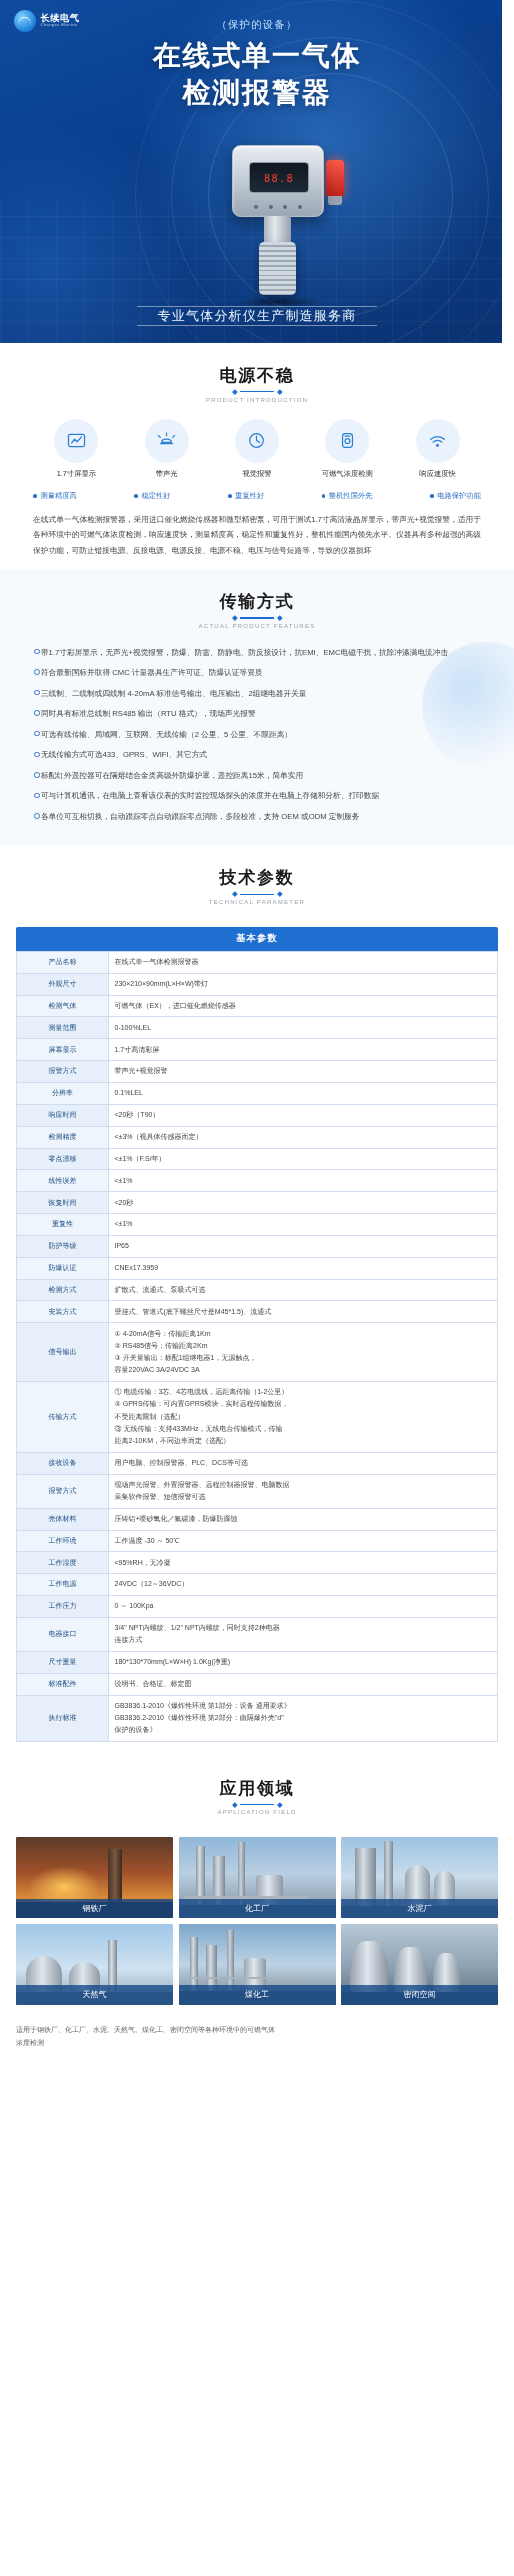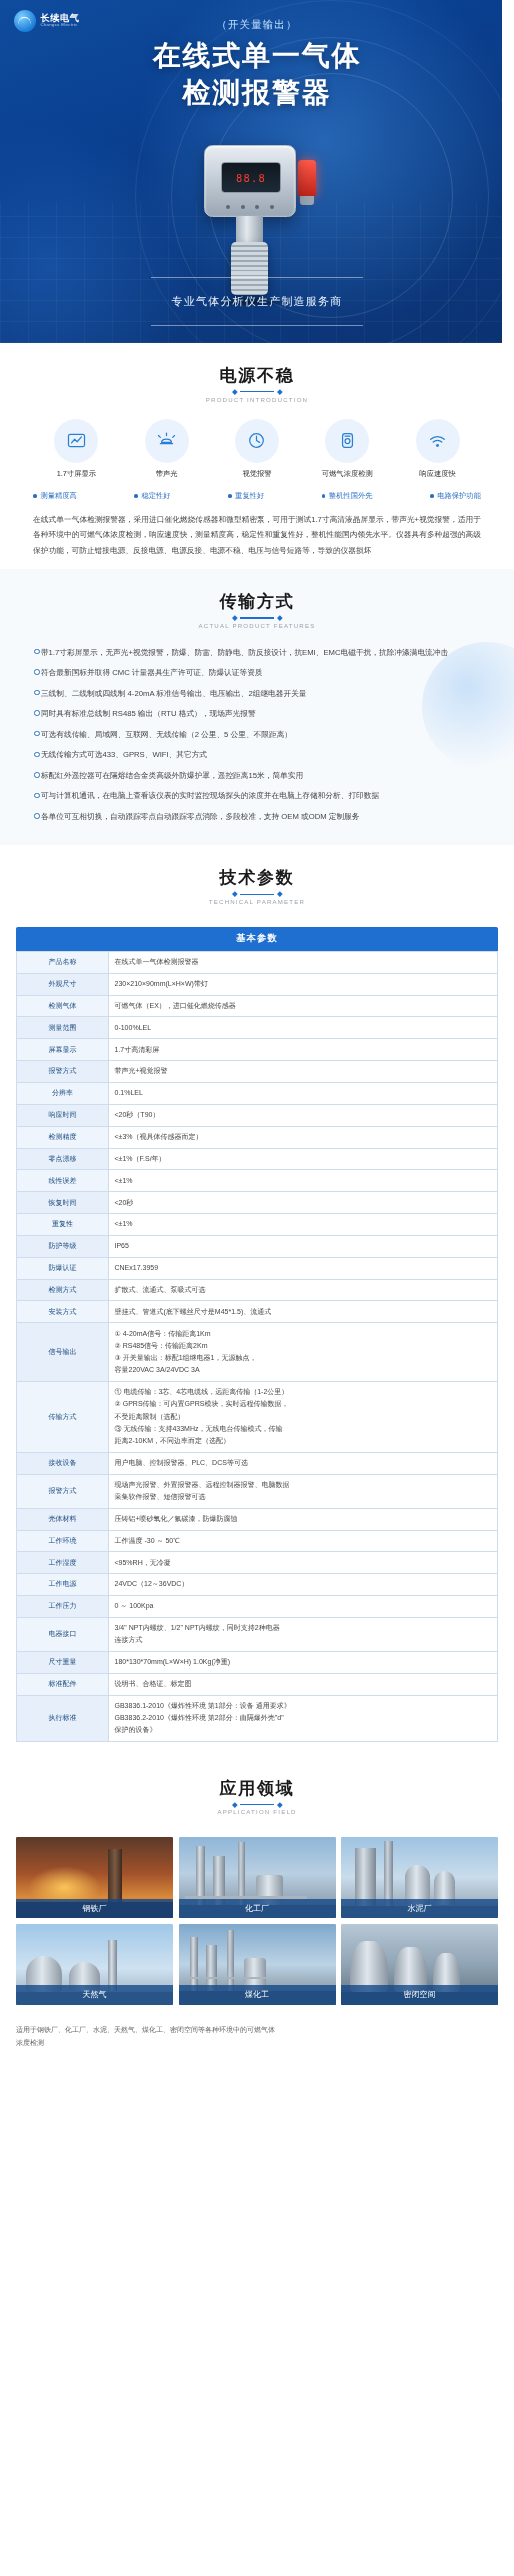--- a/index.html
+++ b/index.html
@@ -59,21 +59,21 @@
   .logo-cn { font-size: 9.2px; color: #fff; font-weight: bold; letter-spacing: 0.6px; }
   .logo-en { font-size: 4.3px; color: rgba(255,255,255,.7); letter-spacing: 0.3px; }
 
   .hero-head { position: absolute; left: 0; top: 18.4px; width: 514px; text-align: center; z-index: 6; }
   .hero-badge { color: #bfe0ff; font-size: 10.4px; letter-spacing: 1.2px; margin-bottom: 6.1px; }
   .hero-title {
     color: #fff; font-size: 28px; font-weight: bold; letter-spacing: 1.8px; line-height: 1.32;
     text-shadow: 0 1.8px 8.6px rgba(0,0,0,.35);
   }
 
-  .device { position: absolute; left: 172px; top: 127px; width: 159px; height: 184px; z-index: 4; }
+  .device { position: absolute; left: 200px; top: 127px; width: 159px; height: 184px; z-index: 4; }
   .dev-body {
     position: absolute; left: 32px; top: 18.4px; width: 92px; height: 72px; border-radius: 8.6px;
     background: linear-gradient(180deg, #e9edf2 0%, #c3ccd6 48%, #9aa6b3 100%);
     box-shadow: 0 6.1px 16px rgba(0,0,0,.35), inset 0 1.2px 2.4px rgba(255,255,255,.8);
     border: 1.2px solid #b5bfca;
   }
   .dev-screen {
     position: absolute; left: 16px; top: 16px; width: 60px; height: 31px; border-radius: 3.7px;
     background: linear-gradient(180deg, #101820, #1d2a36);
     border: 1.8px solid #8d99a6; display: flex; align-items: center; justify-content: center;
@@ -100,21 +100,21 @@
   }
   .dev-shadow {
     position: absolute; left: 34px; top: 170px; width: 92px; height: 9.8px; border-radius: 50%;
     background: radial-gradient(ellipse at center, rgba(0,0,0,.45), rgba(0,0,0,0) 70%);
   }
 
   .hero-footer {
     position: absolute; left: 0; bottom: 17px; width: 514px; text-align: center; z-index: 6;
   }
   .hero-footer .bar {
-    display: inline-block; padding: 16px 21px; color: #eaf4ff; font-size: 11px; letter-spacing: 1.2px;
+    display: inline-block; padding: 0 21px; color: #eaf4ff; font-size: 13px; letter-spacing: 1.2px;
     border-top: 0.6px solid rgba(255,255,255,.45); border-bottom: 0.6px solid rgba(255,255,255,.45);
   }
 
   
   .section { position: relative; padding: 21px 18.4px 6.1px; }
   .sec-title { text-align: center; margin-bottom: 16px; }
   .sec-title .cn { font-size: 17px; font-weight: bold; color: #1a1a1a; letter-spacing: 1.8px; }
   .sec-title .deco { margin: 4.3px auto 3.1px; width: 34px; height: 1.2px; background: #1f6fd0; position: relative; }
   .sec-title .deco::before, .sec-title .deco::after {
     content: ""; position: absolute; top: -1.2px; width: 3.7px; height: 3.7px; background: #1f6fd0; transform: rotate(45deg);
@@ -213,21 +213,21 @@
 
     <div class="logo-wrap">
       <div class="logo-mark"></div>
       <div class="logo-text">
         <div class="logo-cn">长续电气</div>
         <div class="logo-en">Changxu Electric</div>
       </div>
     </div>
 
     <div class="hero-head">
-      <div class="hero-badge">（开关量输出）</div>
+      <div class="hero-badge">（保护的设备）</div>
       <div class="hero-title">在线式单一气体</div>
       <div class="hero-title">检测报警器</div>
     </div>
 
     <div class="device">
       <div class="dev-alarm"></div>
       <div class="dev-body">
         <div class="dev-screen">
           <span class="dev-digits">88.8</span>
         </div>

